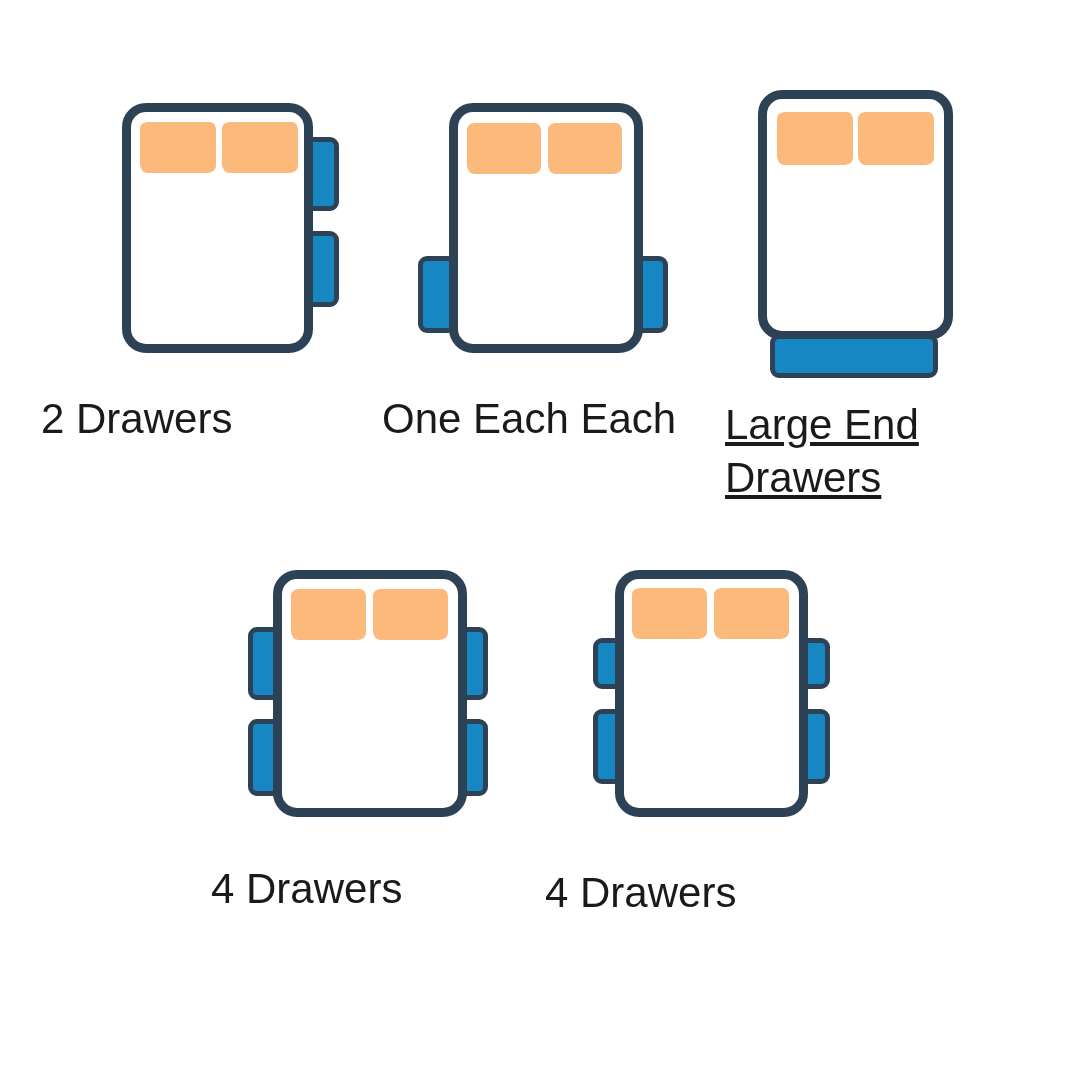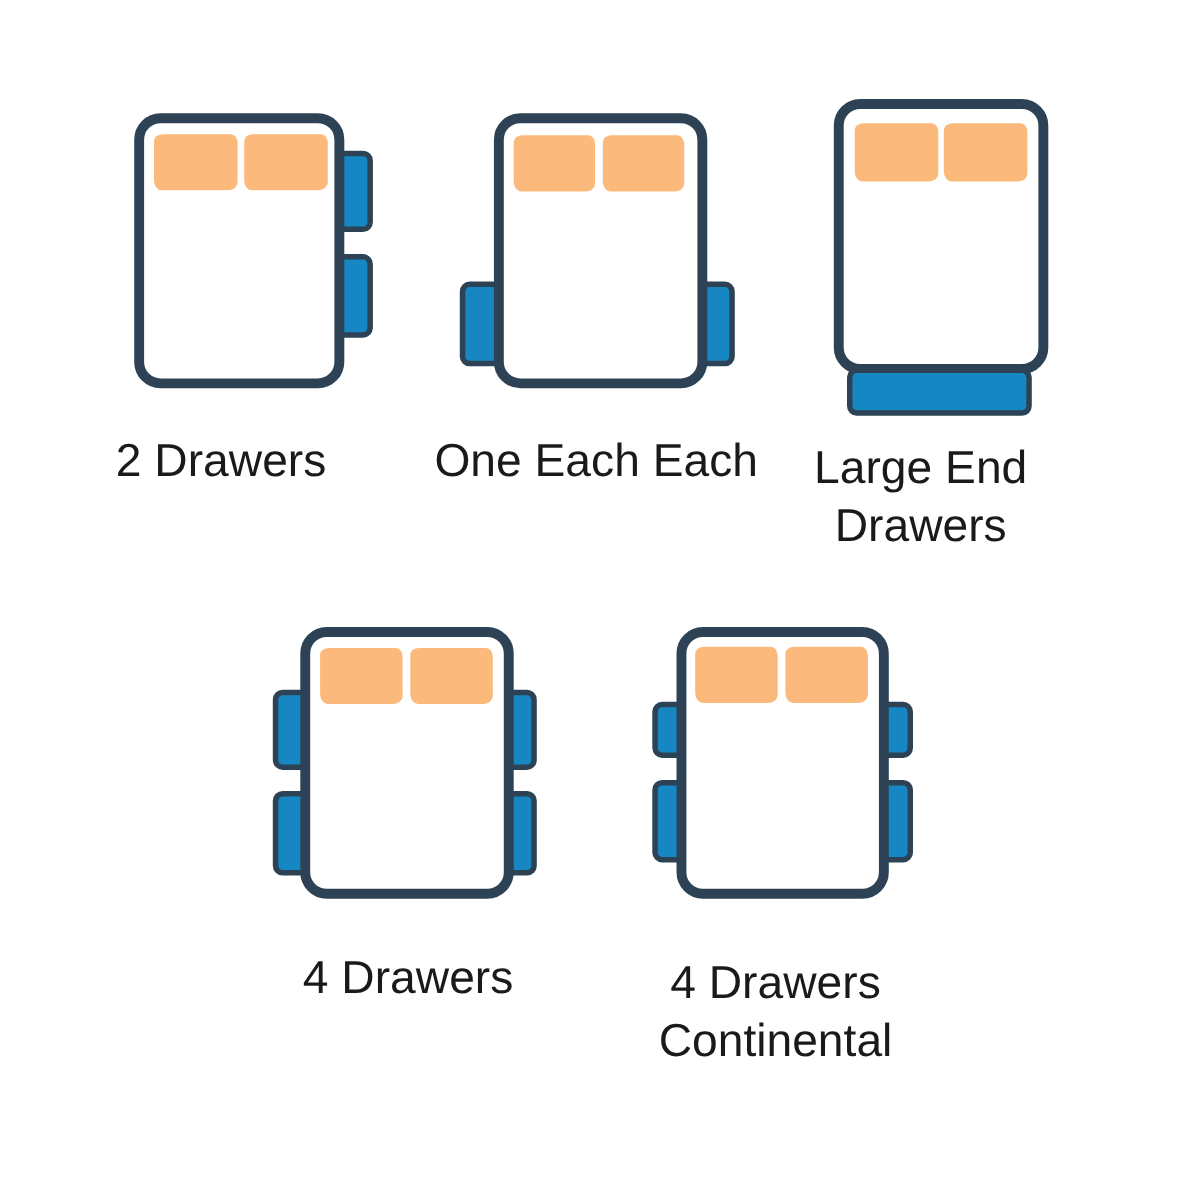--- a/index.html
+++ b/index.html
@@ -39,21 +39,20 @@
     background: var(--drawer-fill);
     border: 5px solid var(--outline);
     border-radius: 9px;
     z-index: 1;
   }
   .drawer.end { z-index: 3; }
 
   .fig-label {
     position: absolute;
     width: 320px;
-    text-align: center;
     color: var(--label-text);
     font-size: 42px;
     line-height: 53px;
     z-index: 4;
   }
 
   
   .f1-bed      { left: 122px; top: 103px; width: 191px; height: 250px; }
   .f1-pil-l    { left: 140px; top: 122px; width: 76px;  height: 51px; }
   .f1-pil-r    { left: 222px; top: 122px; width: 76px;  height: 51px; }
@@ -67,21 +66,21 @@
   .f2-pil-r    { left: 548px; top: 123px; width: 74px;  height: 51px; }
   .f2-dr-l     { left: 418px; top: 256px; width: 39px;  height: 77px; }
   .f2-dr-r     { left: 629px; top: 256px; width: 39px;  height: 77px; }
   .f2-label    { left: 382px; top: 392px; }
 
   
   .f3-bed      { left: 758px; top: 90px;  width: 195px; height: 250px; }
   .f3-pil-l    { left: 777px; top: 112px; width: 76px;  height: 53px; }
   .f3-pil-r    { left: 858px; top: 112px; width: 76px;  height: 53px; }
   .f3-dr-end   { left: 770px; top: 334px; width: 168px; height: 44px; }
-  .f3-label    { left: 677px; top: 398px; }
+  .f3-label    { left: 725px; top: 398px; text-decoration: underline; }
 
   
   .f4-bed      { left: 273px; top: 570px; width: 194px; height: 247px; }
   .f4-pil-l    { left: 291px; top: 589px; width: 75px;  height: 51px; }
   .f4-pil-r    { left: 373px; top: 589px; width: 75px;  height: 51px; }
   .f4-dr-l1    { left: 248px; top: 627px; width: 39px;  height: 73px; }
   .f4-dr-l2    { left: 248px; top: 719px; width: 39px;  height: 77px; }
   .f4-dr-r1    { left: 449px; top: 627px; width: 39px;  height: 73px; }
   .f4-dr-r2    { left: 449px; top: 719px; width: 39px;  height: 77px; }
   .f4-label    { left: 211px; top: 862px; }
@@ -151,17 +150,16 @@
   <div class="figure">
     <div class="drawer f5-dr-l1"></div>
     <div class="drawer f5-dr-l2"></div>
     <div class="drawer f5-dr-r1"></div>
     <div class="drawer f5-dr-r2"></div>
     <div class="bed f5-bed"></div>
     <div class="pillow f5-pil-l"></div>
     <div class="pillow f5-pil-r"></div>
     <div class="fig-label f5-label">
       <div>4 Drawers</div>
-      <div>Continental</div>
     </div>
   </div>
 
 </div>
 
 </body></html>

